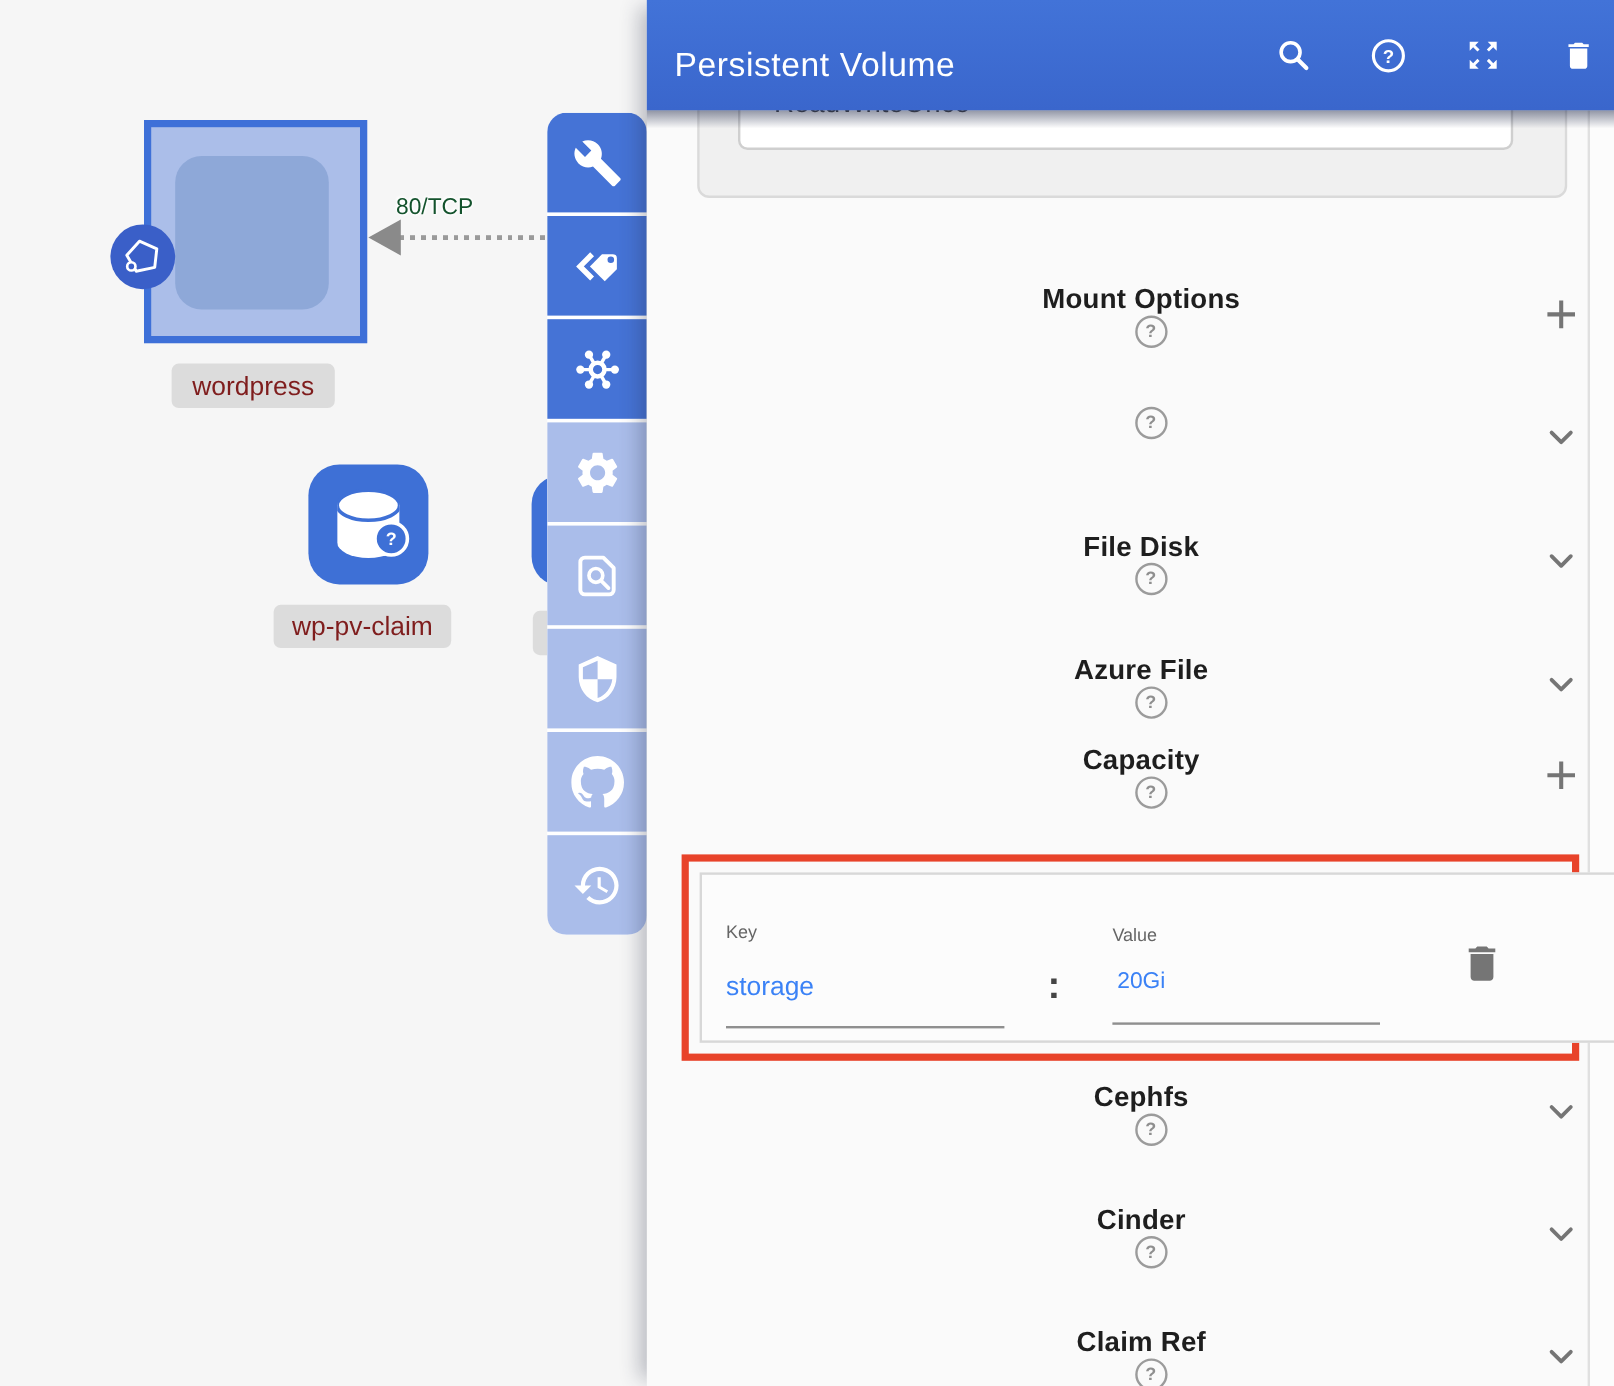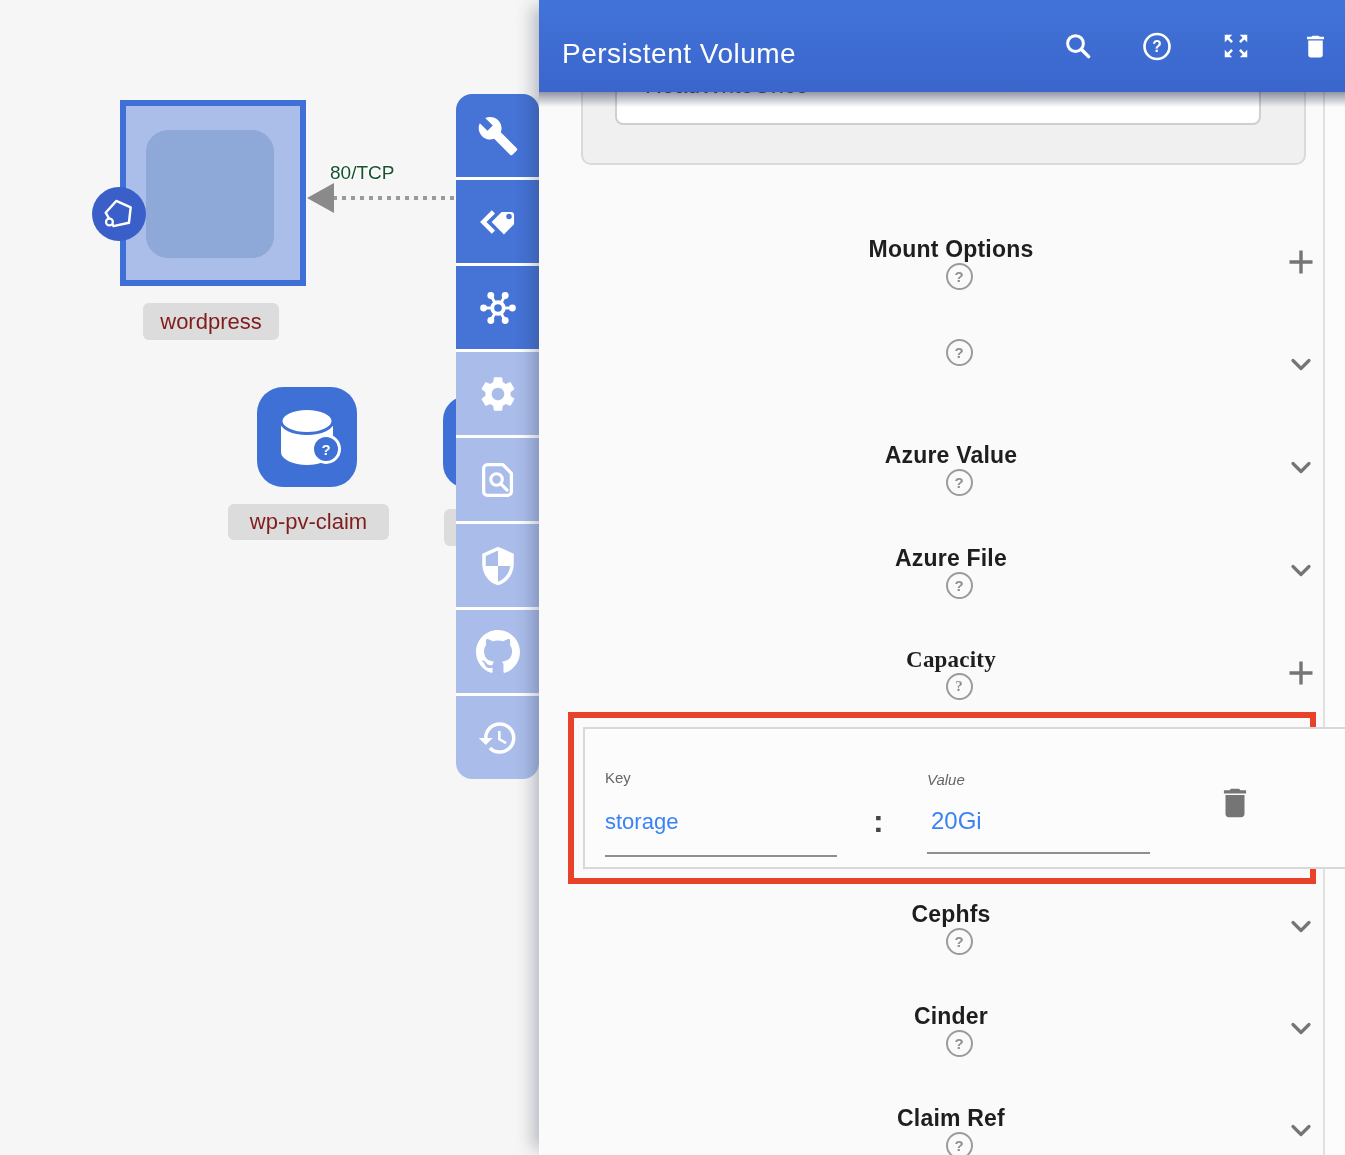--- a/index.html
+++ b/index.html
@@ -19,21 +19,21 @@
   .edge-line { position:absolute; left:333px; top:196px; width:207px; height:4px; z-index:0;
     background-image:repeating-linear-gradient(90deg,#9a9a9a 0 4px, transparent 4px 9px); }
   .edge-arrow { position:absolute; left:307px; top:183px; width:0; height:0; z-index:0;
     border-top:15px solid transparent; border-bottom:15px solid transparent; border-right:27px solid #8a8a8a; }
   .edge-label { position:absolute; left:330px; top:162px; font-size:19px; color:#14532d; z-index:1;
     text-shadow:0 0 3px #fff, 0 0 3px #fff, 1px 1px 2px #fff, -1px -1px 2px #fff; }
 
   .node-label { position:absolute; background:#dcdcdc; border-radius:6px; color:#7f1d1d;
     font-size:22px; display:flex; align-items:center; justify-content:center; z-index:1; }
   .label-wordpress { left:143px; top:303px; width:136px; height:37px; }
-  .label-pvc { left:228px; top:504px; width:161px; height:36px; }
+  .label-pvc { left:228px; top:504px; width:148px; height:36px; }
   .label-hidden { left:444px; top:509px; width:40px; height:37px; z-index:0; }
 
   .node-pvc { position:absolute; left:257px; top:387px; width:100px; height:100px; border-radius:26px;
     background:#3e70d6; display:flex; align-items:center; justify-content:center; z-index:1; }
   .pvc-qbadge { position:absolute; left:54px; top:47px; width:30px; height:30px; border-radius:50%;
     background:#3e70d6; border:3px solid #fff; color:#fff; font-size:15px; font-weight:700;
     display:flex; align-items:center; justify-content:center; }
 
   .node-hidden { position:absolute; left:443px; top:396px; width:58px; height:92px;
     border-radius:24px; background:#3e70d6; z-index:0; }
@@ -68,33 +68,33 @@
 
   .section-row { position:absolute; left:42px; width:740px; height:52px; display:flex; align-items:center;flex-direction:column; }
   .section-title { font-size:23px; font-weight:700; color:#1e1e1e; letter-spacing:.2px; }
   .q-ring { width:27px; height:27px; border:2.6px solid #9b9b9b; border-radius:50%; margin-left:16px;
     display:flex; align-items:center; justify-content:center; font-size:15px; font-weight:700; color:#8f8f8f; flex:none; }
   .row-control { position:absolute; left:705px; top:11px; width:30px; height:30px;
     display:flex; align-items:center; justify-content:center; cursor:pointer; }
 
   .row-mount   { top:236px; }  .row-aws    { top:339px; }
   .row-azdisk  { top:442px; }  .row-azfile { top:545px; }
-  .row-capacity{ top:647px;font-family:Liberation Serif, serif; }  .row-cephfs { top:901px; }
+  .row-capacity{ top:620px; }  .row-cephfs { top:901px; }
   .row-cinder  { top:1003px; } .row-claim  { top:1105px; }
 
   .highlight-box { position:absolute; left:29px; top:712px; width:748px; height:172px;
     border:6px solid #e8432a; z-index:2; }
   .kv-card { position:absolute; left:44px; top:727px; width:774px; height:142px;
     background:#fcfcfc; border:2px solid #d8d8d8; z-index:2; }
   .kv-label { position:absolute; font-size:15px; color:#666; }
   .kv-key-label { left:20px; top:40px; }
-  .kv-value-label { left:342px; top:42px;font-style:italic; }
+  .kv-value-label { left:342px; top:42px; }
   .kv-text { position:absolute; font-size:22px; color:#3b82f6; }
   .kv-key-text { left:20px; top:80px; }
-  .kv-value-text { left:346px; top:78px; font-size:24px; }
+  .kv-value-text { left:346px; top:78px; font-size:19px; }
   .kv-underline { position:absolute; height:2px; background:#8f8f8f; }
   .kv-key-line { left:20px; top:126px; width:232px; }
   .kv-value-line { left:342px; top:123px; width:223px; }
   .kv-colon { position:absolute; left:288px; top:74px; font-size:32px; font-weight:700; color:#454545; }
   .kv-trash { position:absolute; left:630px; top:54px; width:40px; height:40px;
     display:flex; align-items:center; justify-content:center; cursor:pointer; }
 </style>
 </head>
 <body>
 
@@ -237,21 +237,21 @@
   <div class="section-row row-aws">
     <span class="q-ring">?</span>
     <span class="row-control">
       <svg width="28" height="28" viewBox="0 0 28 28">
           <path d="M6 9.5 L14 17.5 L22 9.5" fill="none" stroke="#757575" stroke-width="3.2" stroke-linecap="round" stroke-linejoin="round"></path>
         </svg>
     </span>
   </div>
 
   <div class="section-row row-azdisk">
-    <span class="section-title">Azure Value</span>
+    <span class="section-title">File Disk</span>
     <span class="q-ring">?</span>
     <span class="row-control">
       <svg width="28" height="28" viewBox="0 0 28 28">
           <path d="M6 9.5 L14 17.5 L22 9.5" fill="none" stroke="#757575" stroke-width="3.2" stroke-linecap="round" stroke-linejoin="round"></path>
         </svg>
     </span>
   </div>
 
   <div class="section-row row-azfile">
     <span class="section-title">Azure File</span>

